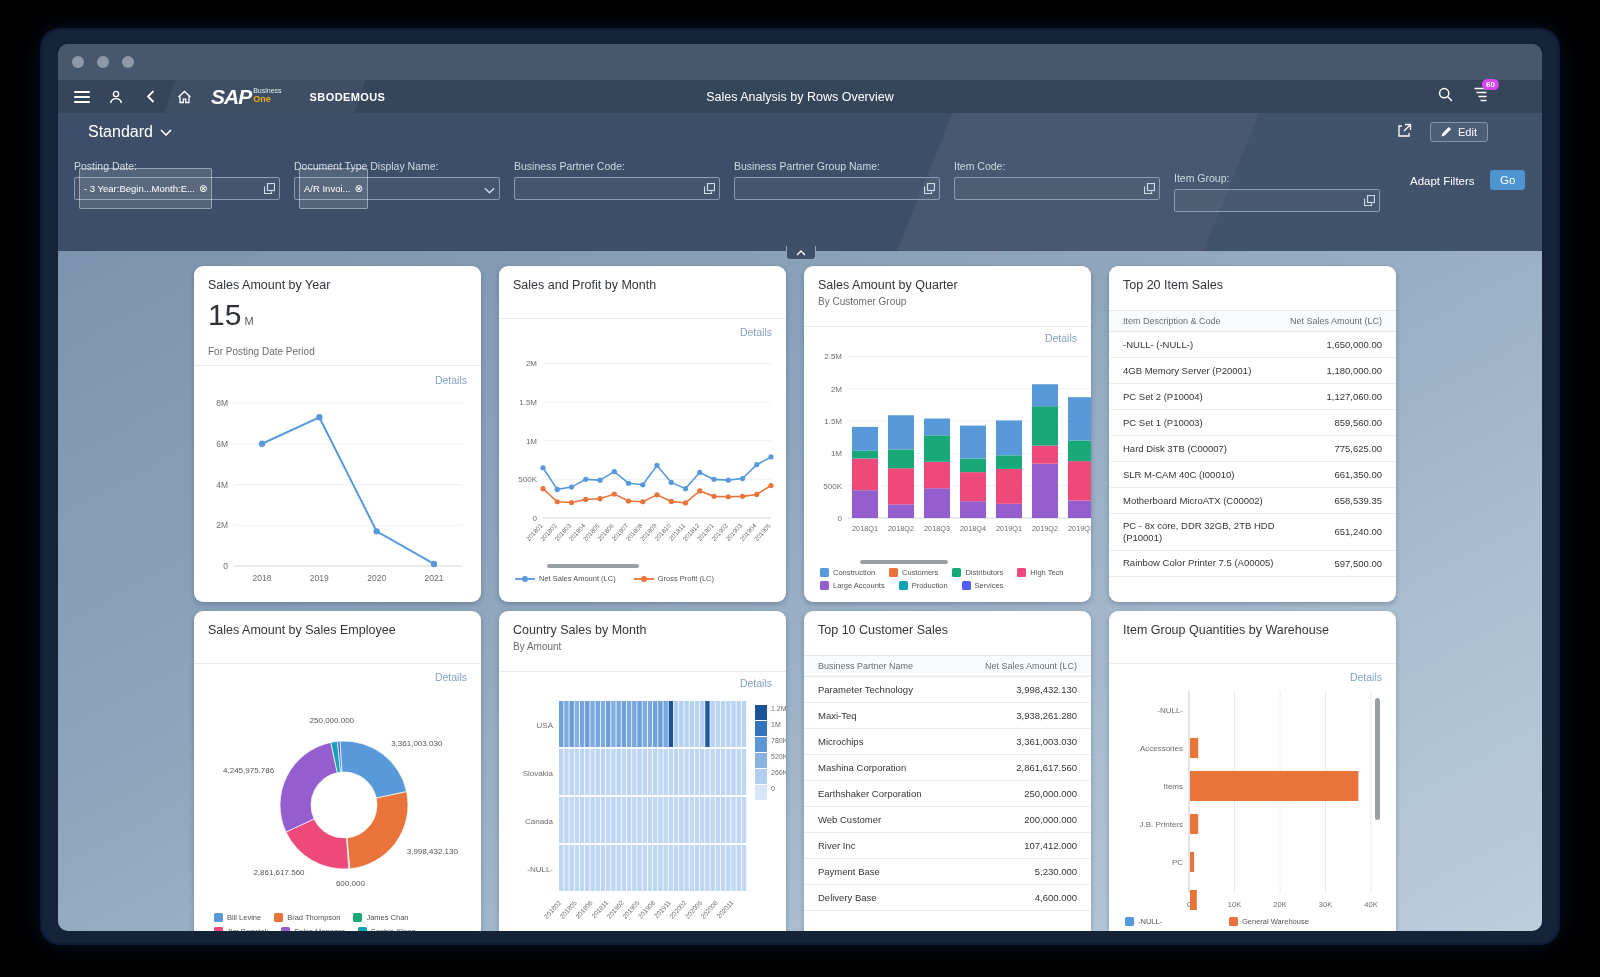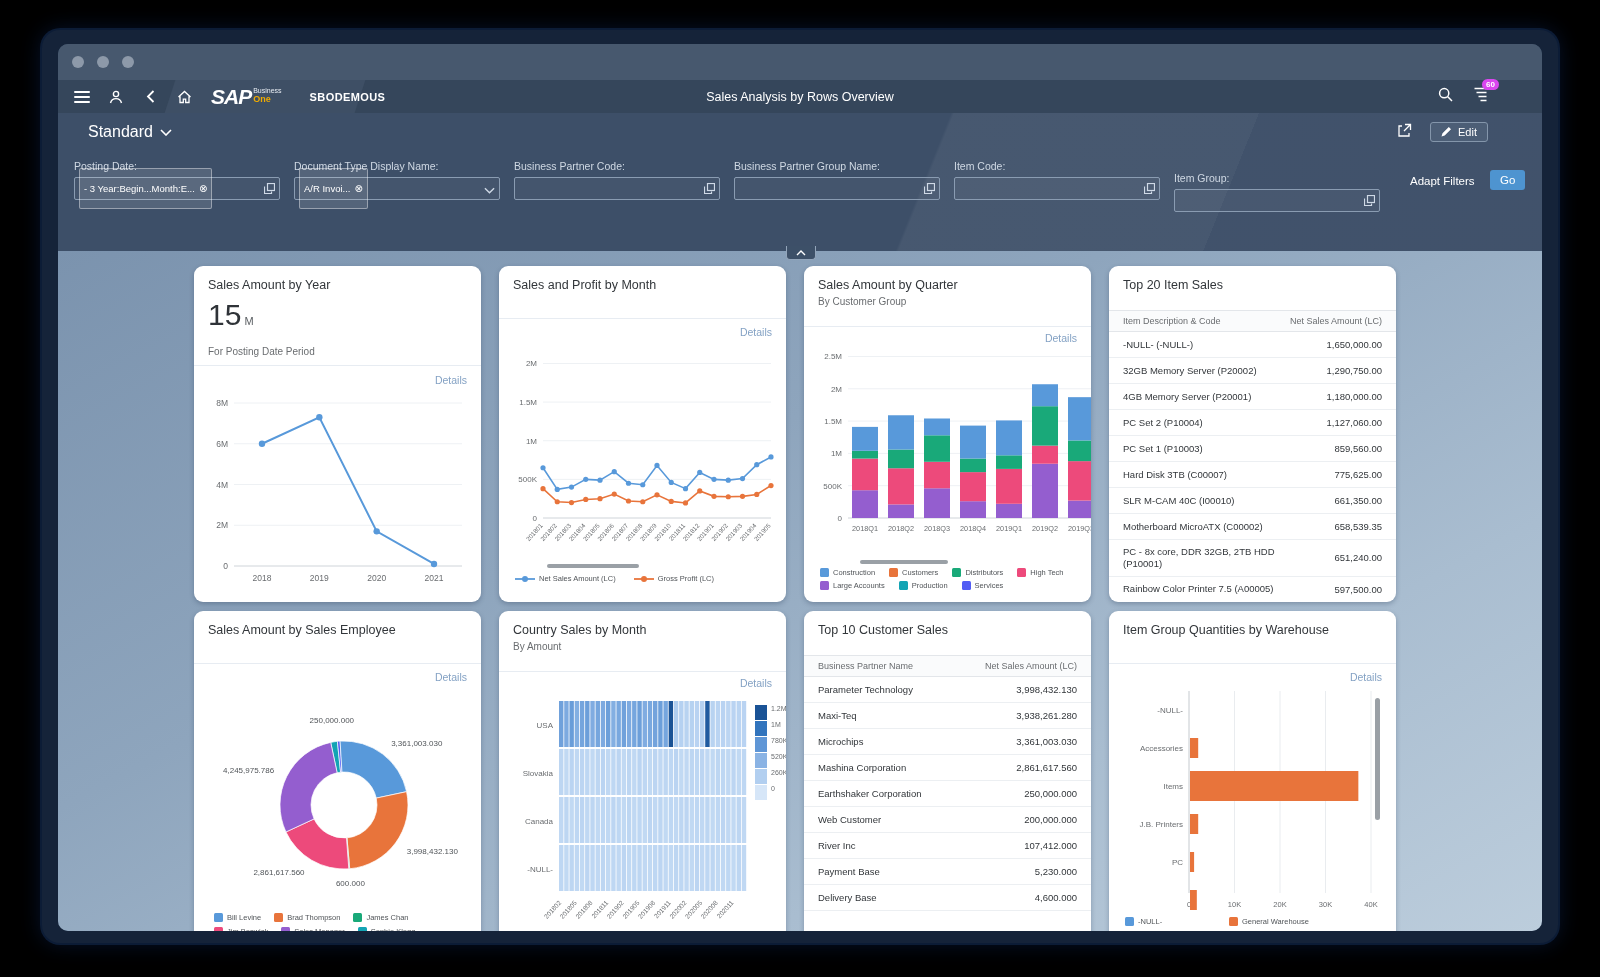--- a/index.html
+++ b/index.html
@@ -473,24 +473,20 @@
           <div class="card" id="card-top-items">
             <div class="c-title">Top 20 Item Sales</div>
             <div class="tbl" id="table-top_items">
                 <div class="thead">
                   <span>Item Description &amp; Code</span>
                   <span>Net Sales Amount (LC)</span>
                 </div>
                 <div class="trow">
                   <span class="tname">-NULL- (-NULL-)</span>
                   <span class="tval">1,650,000.00</span>
-                </div>
-                <div class="trow">
-                  <span class="tname">32GB Memory Server (P20002)</span>
-                  <span class="tval">1,290,750.00</span>
                 </div>
                 <div class="trow">
                   <span class="tname">4GB Memory Server (P20001)</span>
                   <span class="tval">1,180,000.00</span>
                 </div>
                 <div class="trow">
                   <span class="tname">PC Set 2 (P10004)</span>
                   <span class="tval">1,127,060.00</span>
                 </div>
                 <div class="trow">

